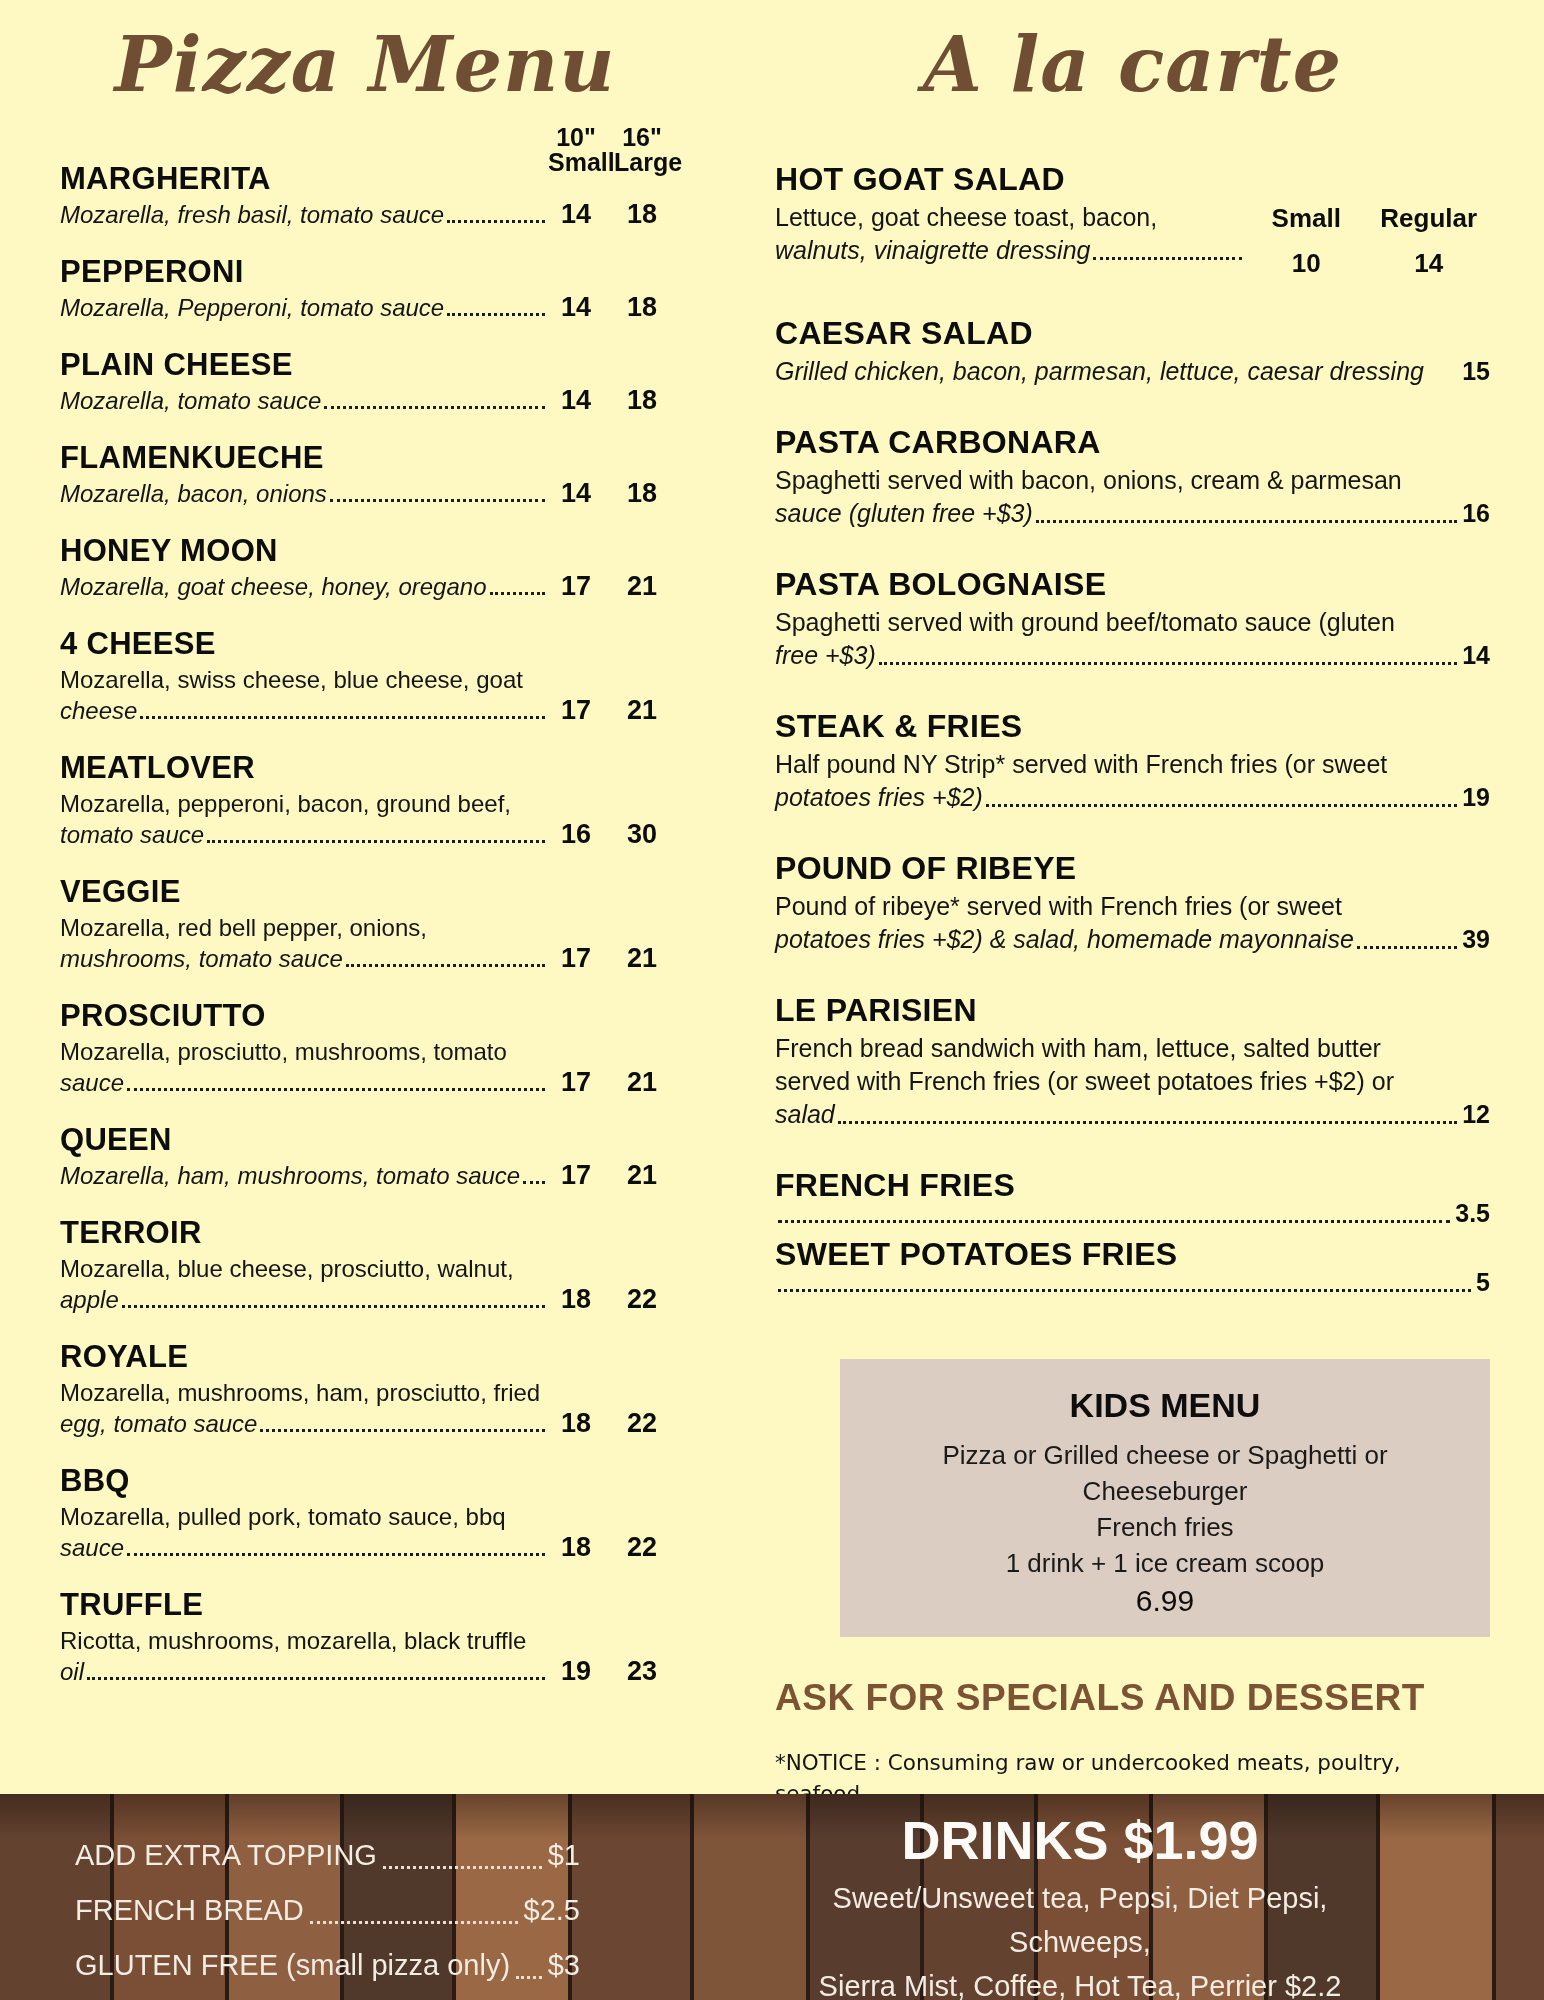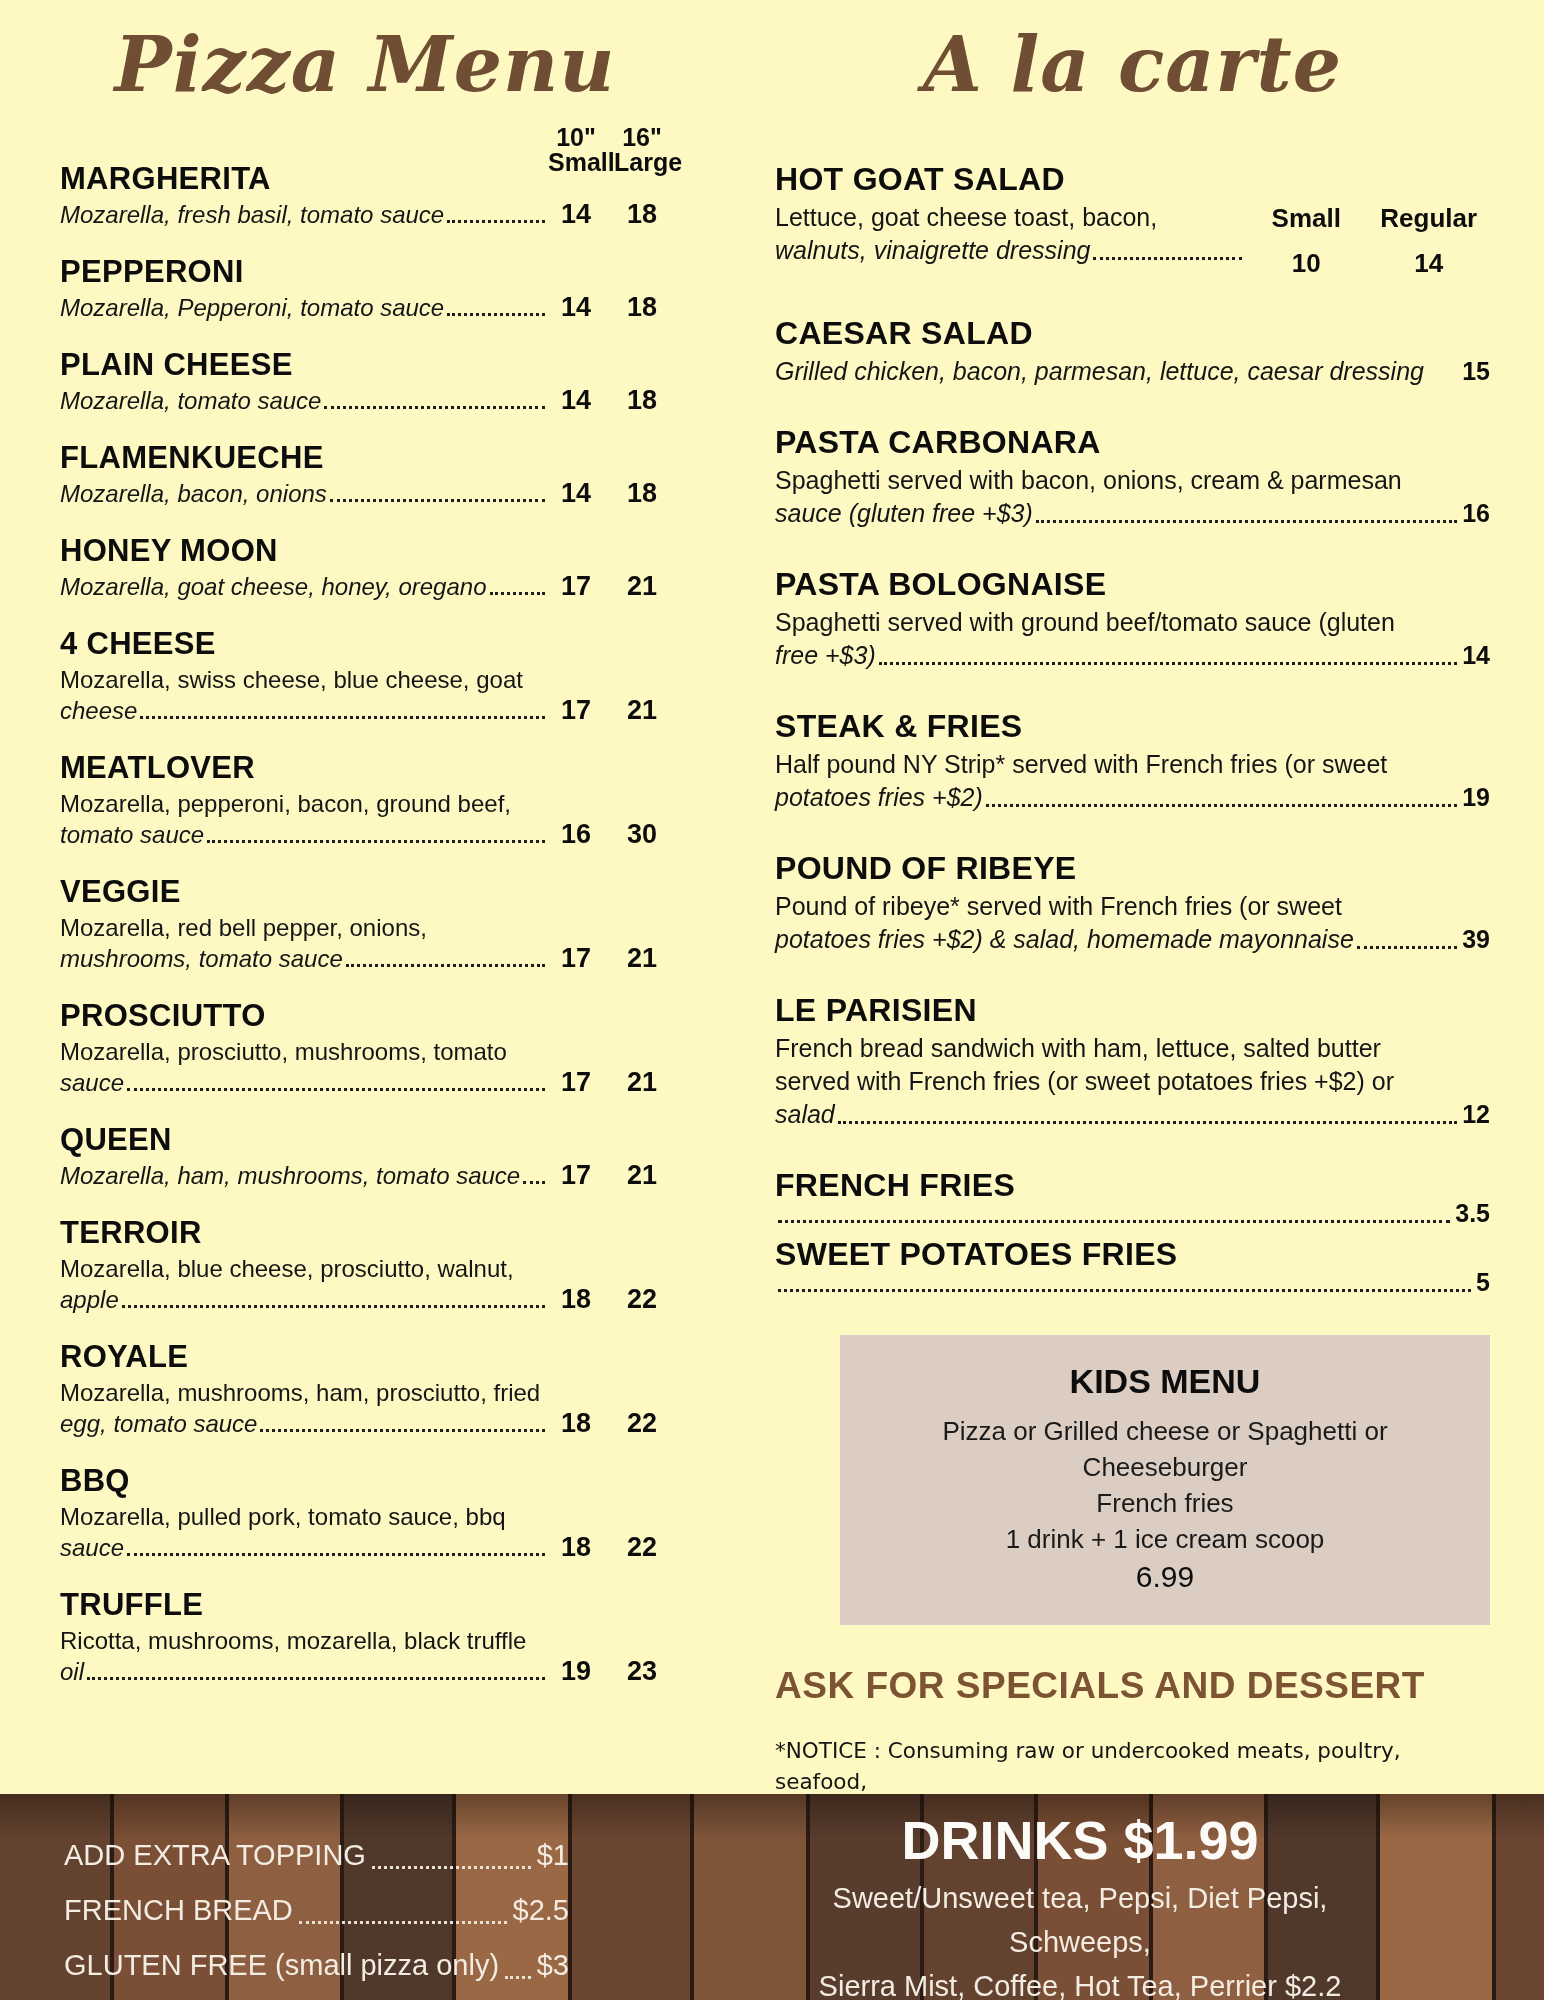--- a/index.html
+++ b/index.html
@@ -44,43 +44,43 @@
   .price{font-weight:700;font-size:25px;color:#0d0d0d;margin-left:2px;text-align:right;}
 
   .hgs-row{display:flex;align-items:flex-start;}
   .hgs-desc{width:470px;}
   .hgs-prices{flex:1;display:grid;grid-template-columns:1fr 1fr;row-gap:14px;
     text-align:center;font-weight:700;font-size:26px;color:#0d0d0d;padding-top:2px;}
 
   .ffline{margin-top:-10px;line-height:30px;}
 
   
-  .kids-box{margin-top:36px;margin-left:65px;width:650px;box-sizing:border-box;
-    background:#dccdc3;text-align:center;padding:26px 20px 28px 20px;}
+  .kids-box{margin-top:60px;margin-left:65px;width:650px;box-sizing:border-box;
+    background:#dccdc3;text-align:center;padding:26px 20px 16px 20px;}
   .kids-title{font-size:34px;font-weight:700;line-height:40px;margin-bottom:12px;color:#0d0d0d;}
   .kids-line{font-size:26px;line-height:36px;color:#1a1a1a;}
   .kids-price{font-size:30px;font-weight:400;line-height:40px;color:#0d0d0d;}
 
   .specials{margin-top:40px;font-size:37px;font-weight:700;letter-spacing:.5px;color:#7d5433;line-height:42px;}
   .notice{margin-top:28px;font-family:"DejaVu Sans",sans-serif;font-size:21.5px;line-height:31px;color:#141414;}
 
   
   .footer{position:absolute;left:0;bottom:0;width:1544px;height:206px;
     background:
       linear-gradient(180deg,rgba(18,9,4,.38) 0,rgba(18,9,4,0) 22%),
       repeating-linear-gradient(90deg,
         #63422f 0 110px,#2a1c14 110px 114px,
         #7b4f35 114px 225px,#2a1c14 225px 229px,
         #8f5f41 229px 340px,#2a1c14 340px 344px,
         #50382b 344px 452px,#2a1c14 452px 456px,
         #9a6845 456px 568px,#2a1c14 568px 572px,
         #6b4632 572px 690px,#2a1c14 690px 694px,
         #7f553a 694px 806px,#2a1c14 806px 810px,
         #583d2e 810px 920px,#2a1c14 920px 924px);}
-  .f-left{position:absolute;left:64px;top:34px;width:505px;color:#f3ece2;}
+  .f-left{position:absolute;left:75px;top:34px;width:505px;color:#f3ece2;}
   .f-row{display:flex;align-items:baseline;font-size:29px;line-height:55px;}
   .f-dots{flex:1 1 auto;align-self:flex-end;margin:0 6px 14px 6px;border-bottom:3px dotted #e9dfd2;min-width:8px;}
   .f-price{font-size:29px;}
   .f-right{position:absolute;left:760px;top:18px;width:640px;text-align:center;color:#fdfbf8;}
   .drinks-title{font-size:54px;font-weight:700;line-height:56px;margin-bottom:8px;}
   .drinks-line{font-size:29px;line-height:44px;color:#f3ece2;}
 </style>
 </head>
 <body>
 

